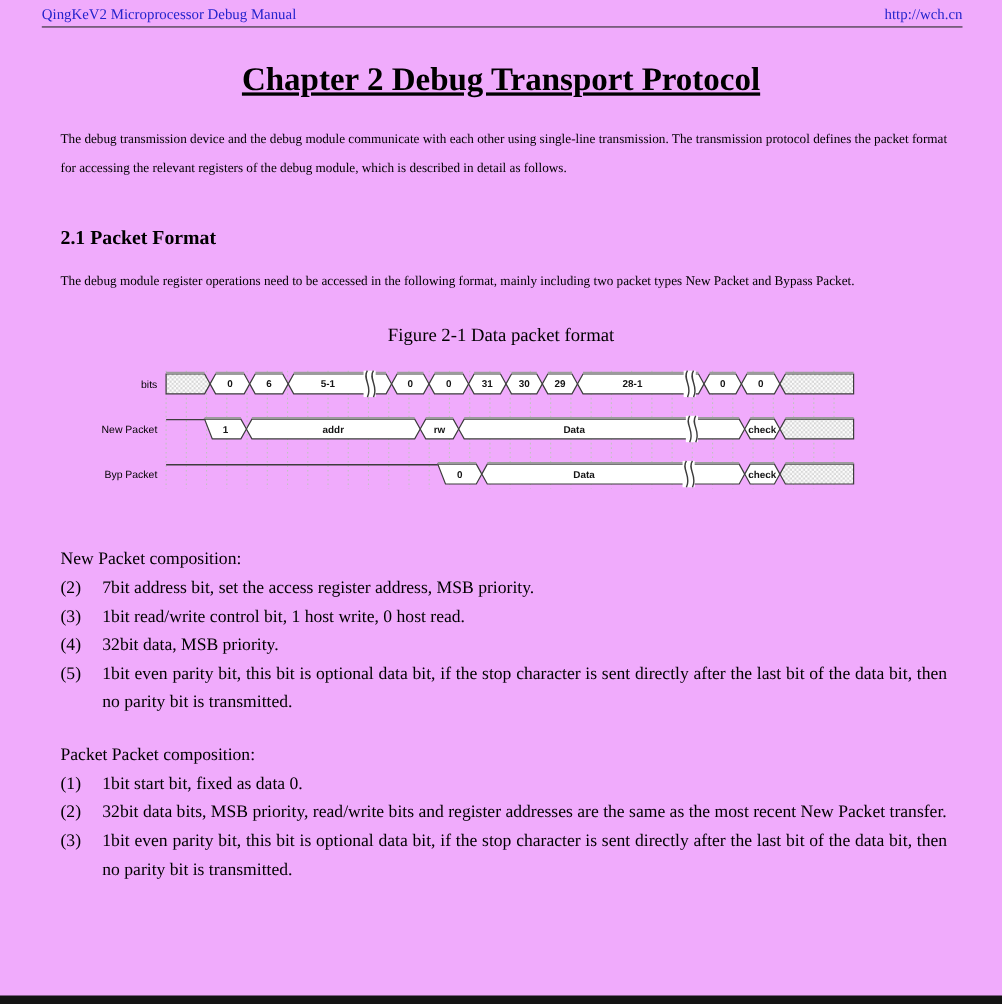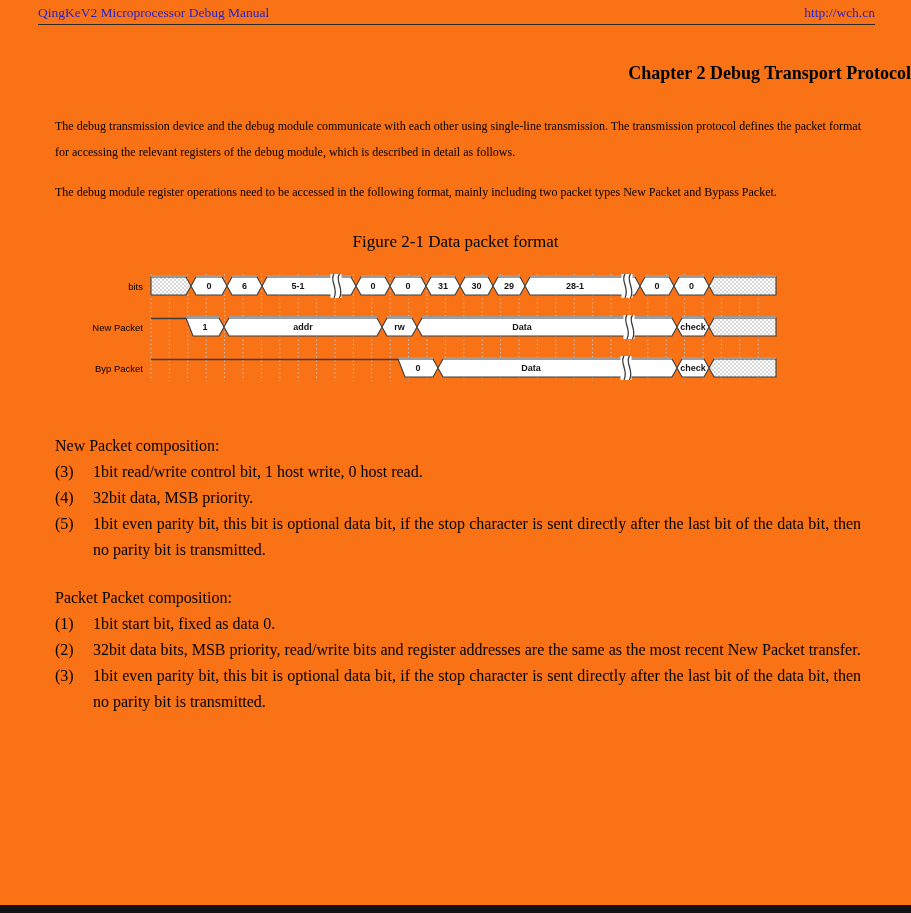--- a/index.html
+++ b/index.html
@@ -1,23 +1,23 @@
 <!DOCTYPE html>
 <html><head>
 <meta charset="utf-8">
 <style>
   html,body{margin:0;padding:0;background:#fff;}
-  .page{position:relative;width:911px;height:913px;background:#f97316;overflow:hidden;
+  .page{position:relative;width:911px;height:913px;background:#f0abfc;overflow:hidden;
         font-family:"Liberation Serif","DejaVu Serif",serif;color:#000;}
   
   .hdr{display:flex;justify-content:space-between;align-items:flex-end;
        margin:0 36px 0 38px;height:21px;border-bottom:1.2px solid #2a2a2a;
        padding-bottom:3px;font-size:13.5px;color:#2424cc;}
   
-  h1.title{margin:33px 0 0;text-align:right;font-size:18px;line-height:30px;font-weight:bold;}
+  h1.title{margin:33px 0 0;text-align:center;font-size:30px;line-height:30px;font-weight:bold;text-decoration:underline;}
   p.body{margin:25px 50px 0 55px;font-size:12px;line-height:26px;text-align:justify;}
   h2.sect{margin:39px 0 0 55px;font-size:18px;line-height:24px;font-weight:bold;}
   p.body.tight{margin-top:14px;}
   .caption{margin:26px 0 0;text-align:center;font-size:17px;line-height:22px;}
   
   .fig{margin:18px 0 0 36px;}
   .fig svg{display:block;}
   .rlab{font:9.5px "Liberation Sans","DejaVu Sans",sans-serif;fill:#000;}
   .clab{font:bold 9px "Liberation Sans","DejaVu Sans",sans-serif;fill:#141414;}
   .sh{stroke:#3c3c3c;stroke-width:1.1;stroke-linejoin:miter;}
@@ -39,20 +39,21 @@
 
   <div class="hdr">
     <span>QingKeV2 Microprocessor Debug Manual</span>
     <span>http://wch.cn</span>
   </div>
 
   <h1 class="title">Chapter 2 Debug Transport Protocol</h1>
 
   <p class="body">The debug transmission device and the debug module communicate with each other using single-line transmission. The transmission protocol defines the packet format for accessing the relevant registers of the debug module, which is described in detail as follows.</p>
 
+  <h2 class="sect">2.1 Packet Format</h2>
 
   <p class="body tight">The debug module register operations need to be accessed in the following format, mainly including two packet types New Packet and Bypass Packet.</p>
 
   <div class="caption">Figure 2-1 Data packet format</div>
 
   <div class="fig">
     <svg id="fig-svg" width="760" height="112" viewBox="0 -6 760 112">
         <defs>
           <pattern id="hp" width="4" height="4" patternUnits="userSpaceOnUse">
             <rect width="4" height="4" fill="#fdfdfd"></rect>
@@ -173,20 +174,21 @@
         <text x="495" y="94.2" text-anchor="middle" class="clab">Data</text>
         <polygon points="641,91 646,82 668,82 673,91 668,100 646,100" fill="#fff" class="sh"></polygon>
         <path d="M646,81L668,81" class="top"></path>
         <text x="657" y="94.2" text-anchor="middle" class="clab">check</text>
         <polygon points="673,91 678,82 740,82 740,100 678,100" fill="url(#hp)" class="sh"></polygon>
         <path d="M678,81L740,81" class="top"></path>
       </svg>
   </div>
 
   <div class="comp-title">New Packet composition:</div>
+  <div class="li"><span class="num">(2)</span><span>7bit address bit, set the access register address, MSB priority.</span></div>
   <div class="li"><span class="num">(3)</span><span>1bit read/write control bit, 1 host write, 0 host read.</span></div>
   <div class="li"><span class="num">(4)</span><span>32bit data, MSB priority.</span></div>
   <div class="li"><span class="num">(5)</span><span>1bit even parity bit, this bit is optional data bit, if the stop character is sent directly after the last bit of the data bit, then no parity bit is transmitted.</span></div>
 
   <div class="comp-title second">Packet Packet composition:</div>
   <div class="li"><span class="num">(1)</span><span>1bit start bit, fixed as data 0.</span></div>
   <div class="li"><span class="num">(2)</span><span>32bit data bits, MSB priority, read/write bits and register addresses are the same as the most recent New Packet transfer.</span></div>
   <div class="li"><span class="num">(3)</span><span>1bit even parity bit, this bit is optional data bit, if the stop character is sent directly after the last bit of the data bit, then no parity bit is transmitted.</span></div>
 
   <div class="botbar"></div>

